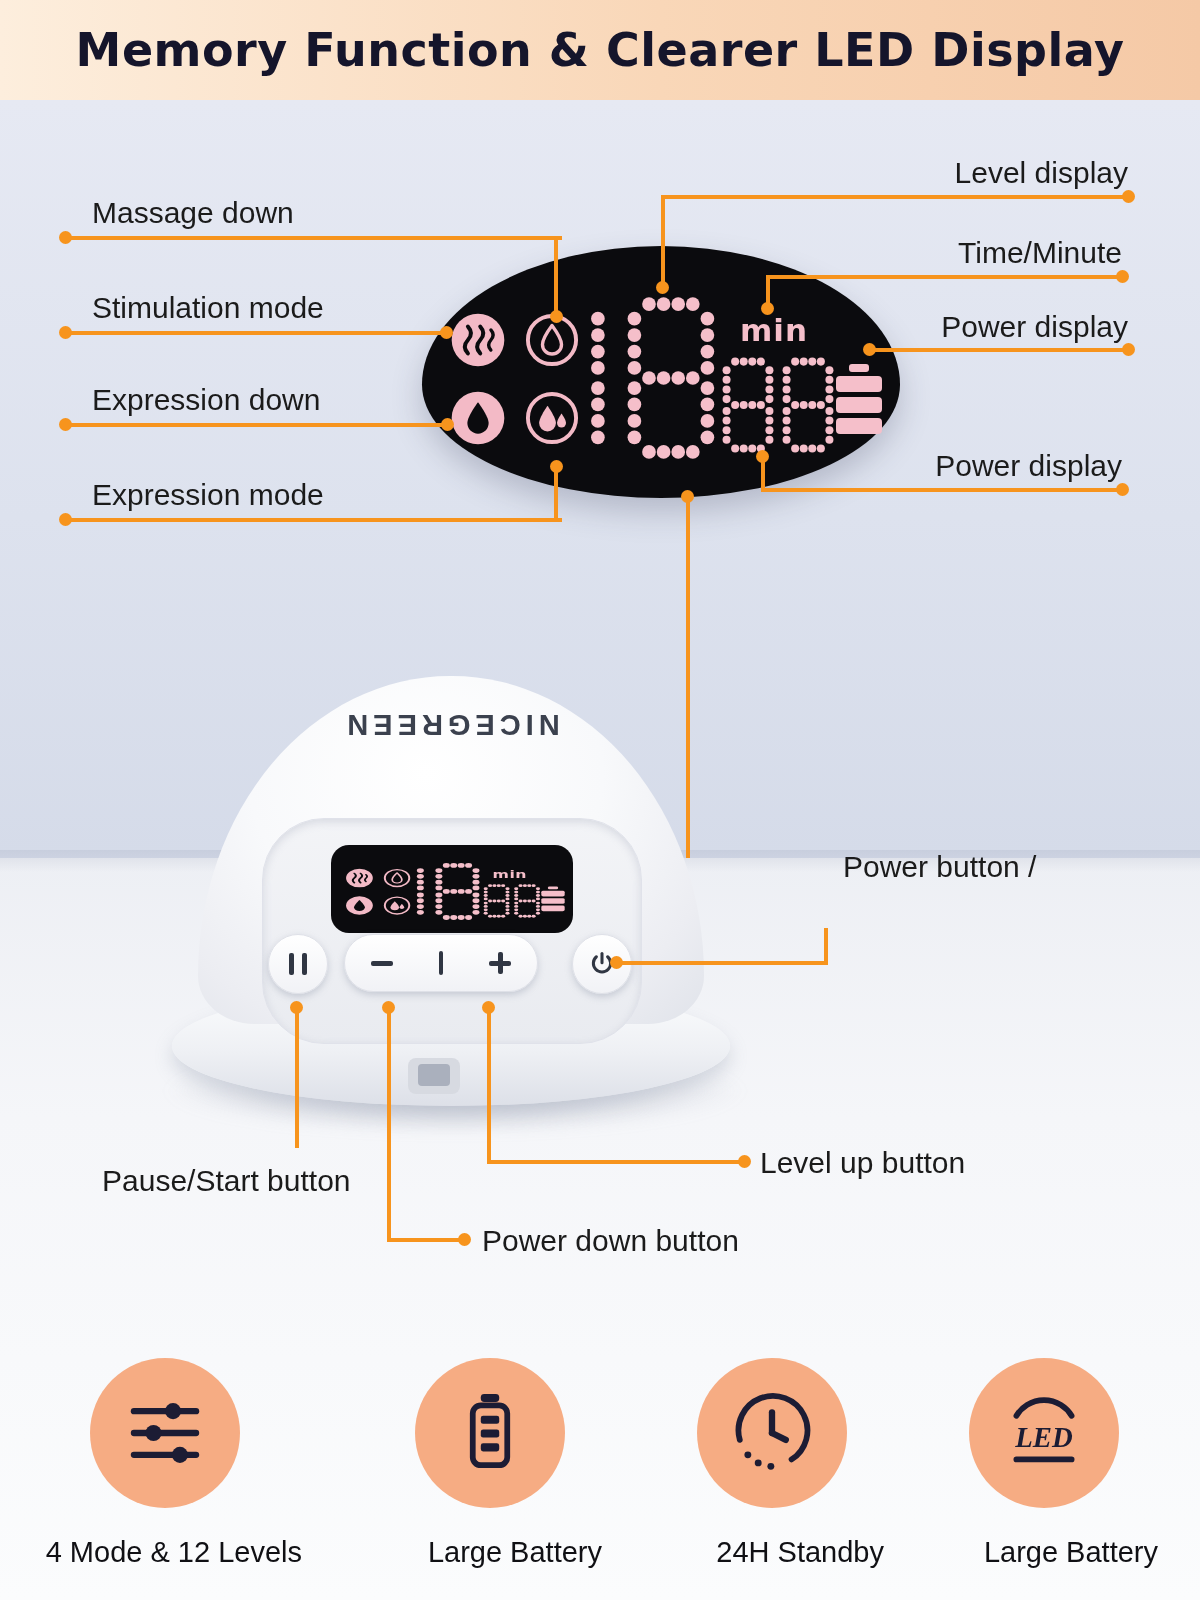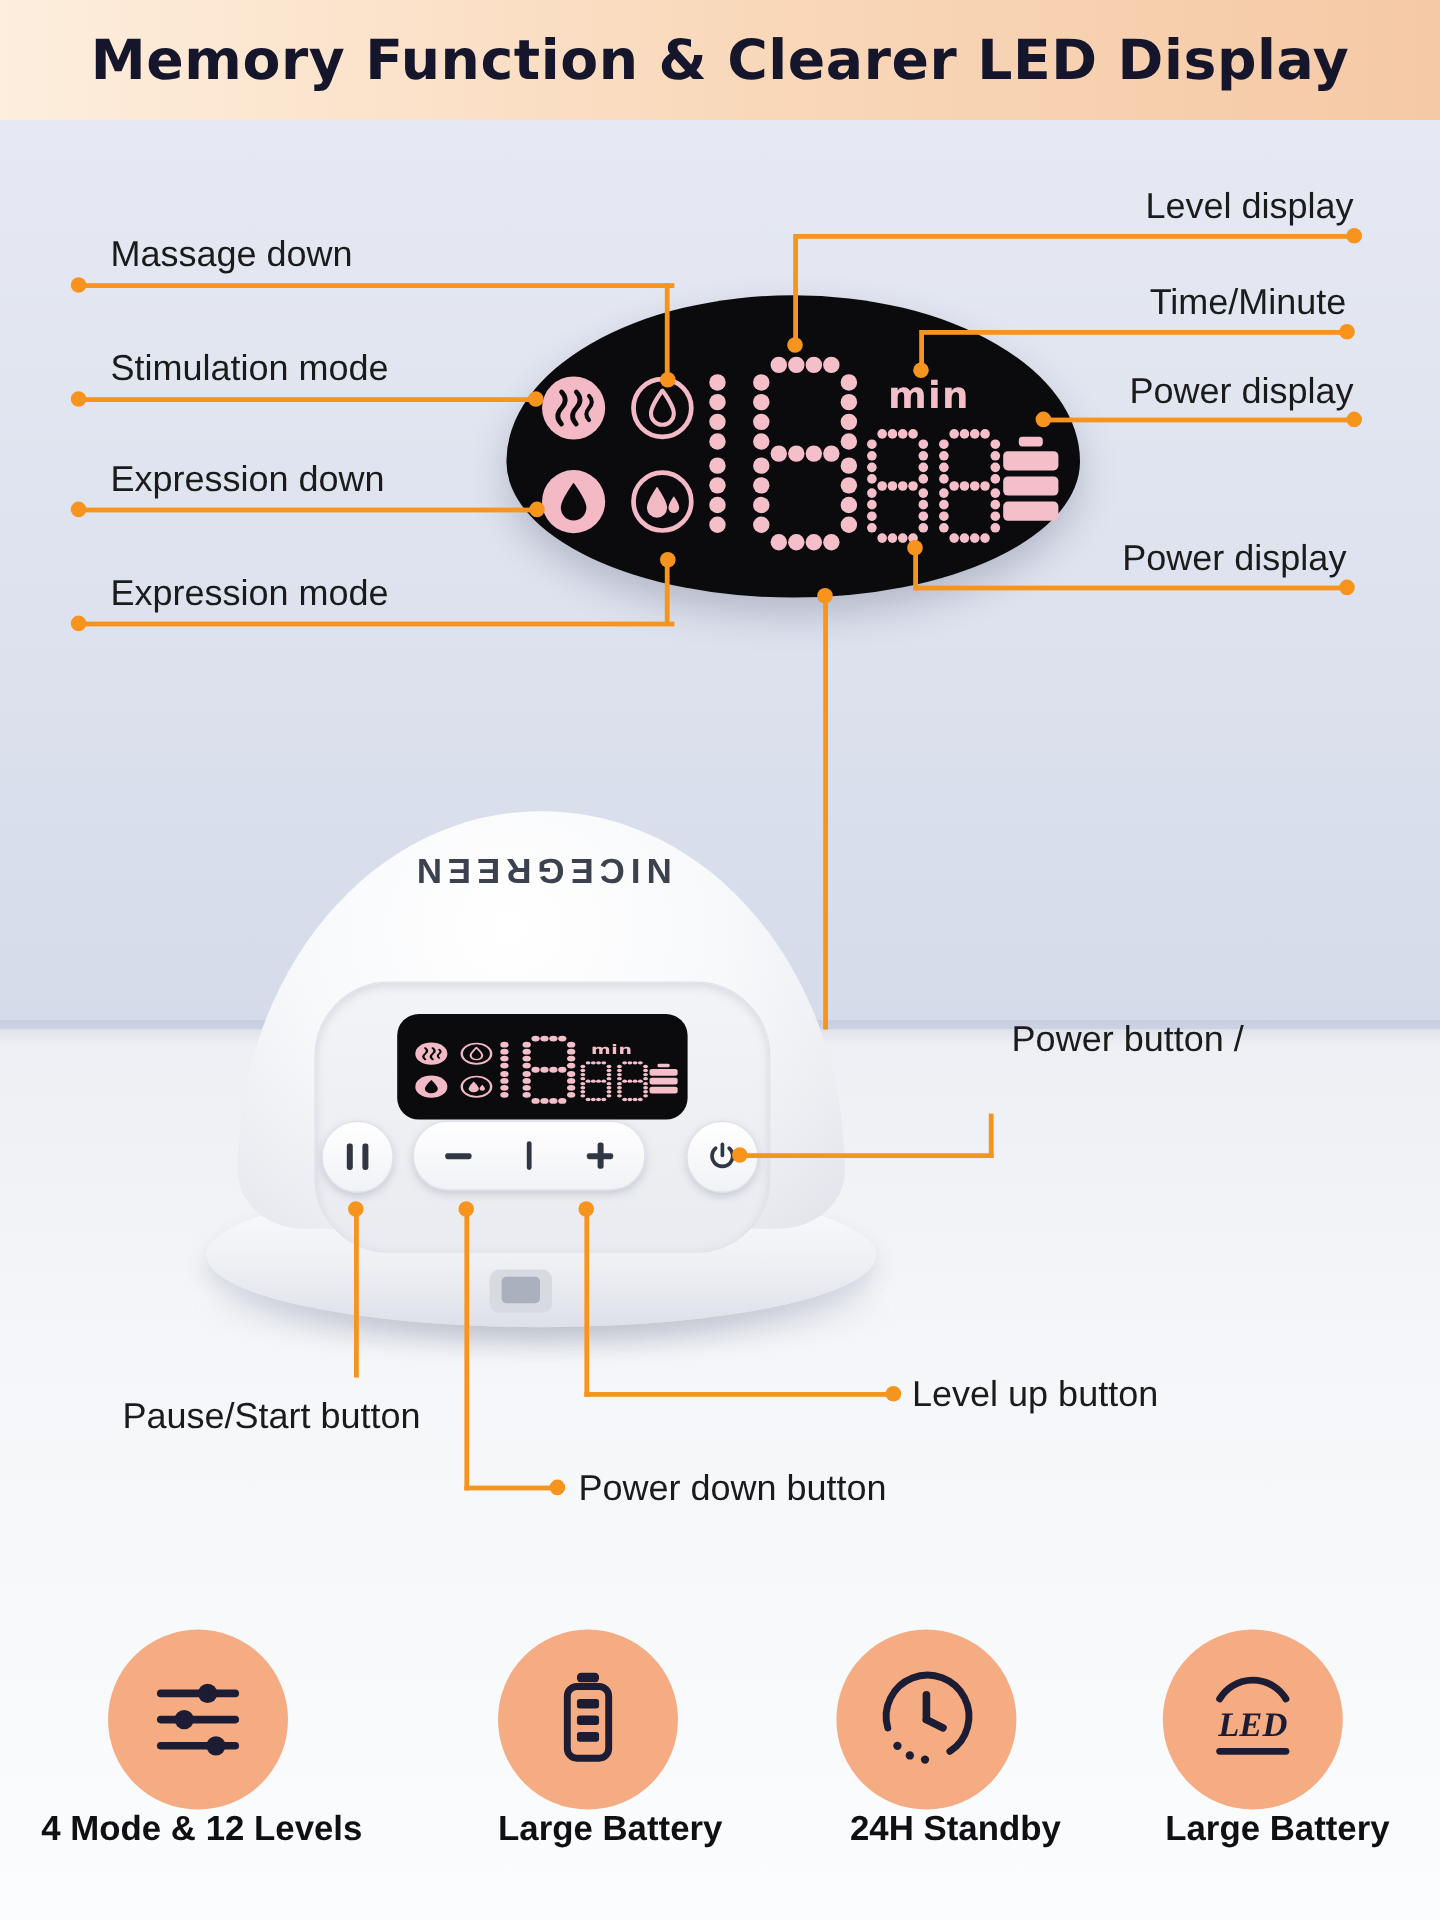--- a/index.html
+++ b/index.html
@@ -87,21 +87,21 @@
   .hline{position:absolute;height:4px;background:var(--accent);z-index:20;}
   .vline{position:absolute;width:4px;background:var(--accent);z-index:20;}
   .cdot{position:absolute;width:13px;height:13px;border-radius:50%;background:var(--accent);z-index:21;}
   .clabel{position:absolute;font-size:30px;color:#1b1b1b;z-index:21;white-space:nowrap;}
   .clabel.right{}
   
   .feature{position:absolute;top:1358px;text-align:right;z-index:20;}
   .fcircle{width:150px;height:150px;border-radius:50%;background:#F6AC83;margin:0 auto;
     display:flex;align-items:center;justify-content:center;}
   .fcircle svg{width:92px;height:92px;display:block;}
-  .flabel{font-size:29px;font-weight:bold;color:#101014;white-space:nowrap;}
+  .flabel{margin-top:28px;font-size:29px;font-weight:normal;color:#101014;white-space:nowrap;}
 </style>
 </head>
 <body>
 
 <div id="canvas">
 
   <div class="header">
     <h1>Memory Function &amp; Clearer LED Display</h1>
   </div>
 

